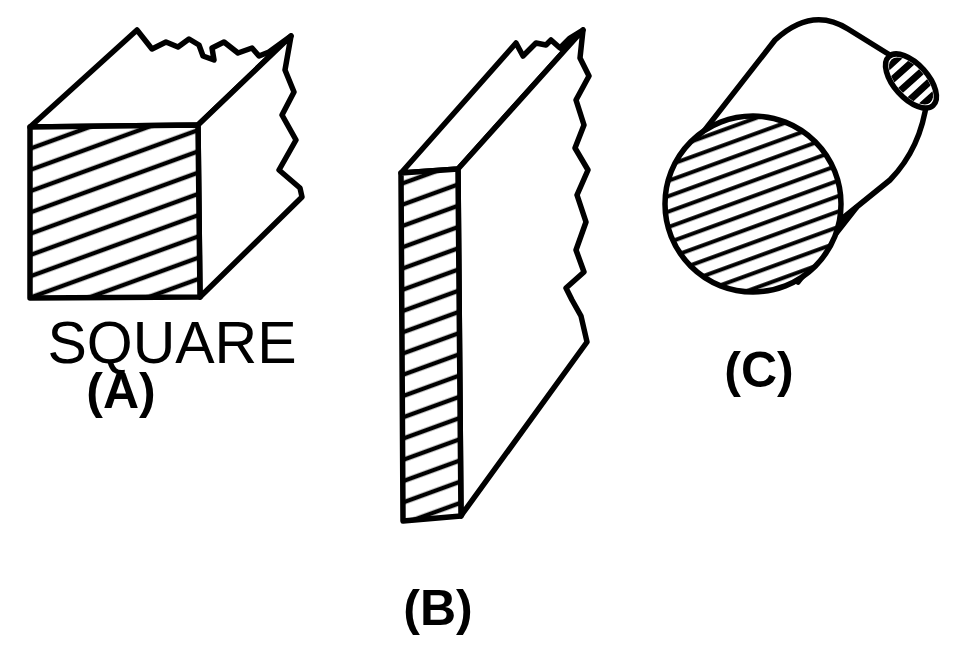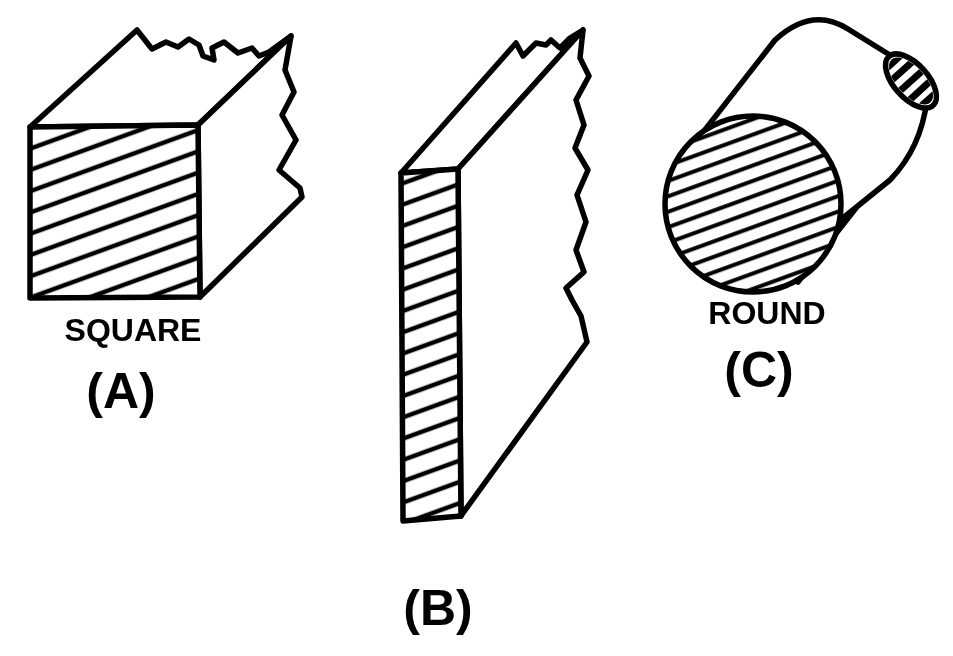--- a/index.html
+++ b/index.html
@@ -21,22 +21,23 @@
     top: 0;
   }
   .label {
     position: absolute;
     transform: translateX(-50%);
     white-space: nowrap;
     color: #000000;
     line-height: 1;
   }
   .label.name {
-    font-size: 32px;
-    font-weight: 700;
+    font-size: 59px;
+    font-weight: 400;
+    margin-left: 39px;
   }
   .label.desig {
     font-size: 50px;
     font-weight: 700;
   }
 </style>
 </head>
 <body>
 
 <div class="canvas">
@@ -90,16 +91,15 @@
       </g>
       <circle cx="753" cy="204" r="88" fill="url(#hatchC)"></circle>
     </g>
   </svg>
 
   <div class="label name" style="left:133px; top:314px;">SQUARE</div>
   <div class="label desig" style="left:121px; top:366px;">(A)</div>
 
   <div class="label desig" style="left:438px; top:583px;">(B)</div>
 
-  <div class="label name" style="left:767px; top:297px;">ROUND</div>
   <div class="label desig" style="left:759px; top:345px;">(C)</div>
 
 </div>
 
 </body></html>

